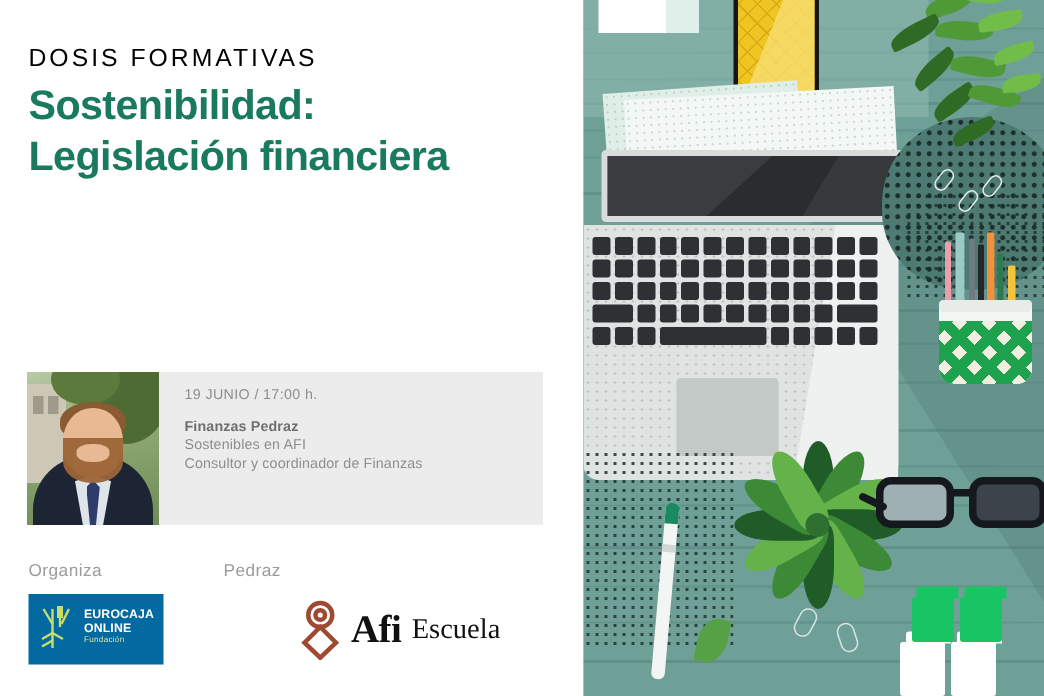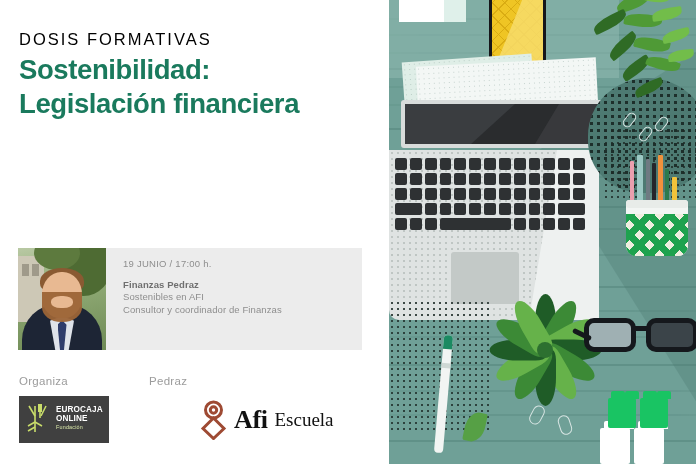--- a/index.html
+++ b/index.html
@@ -57,21 +57,21 @@
   .sp-name { font-size:9.5px; font-weight:bold; color:#6f6f6f; letter-spacing:.1px; line-height:13px; }
   .sp-role { font-size:9.5px; color:#8e8e8e; letter-spacing:.1px; line-height:12.5px; }
 
   
   .logo-col-a { position:absolute; left:19px; top:375px; }
   .logo-col-b { position:absolute; left:149px; top:375px; }
   .logo-label { font-size:11.5px; color:#9c9c9c; letter-spacing:.3px; }
 
   .eurocaja {
     position:absolute; left:19px; top:396px; width:90px; height:47px;
-    background:#404040; overflow:hidden;
+    background:#0369a1; overflow:hidden;
   }
   .eurocaja .wheat { position:absolute; left:6px; top:6px; width:32px; height:36px; }
   .eurocaja .txt { position:absolute; left:37px; top:9px; color:#ffffff; }
   .eurocaja .t1 { font-size:8.2px; font-weight:bold; letter-spacing:.1px; line-height:9px; }
   .eurocaja .t2 { font-size:8.2px; font-weight:bold; letter-spacing:.1px; line-height:9px; }
   .eurocaja .t3 { font-size:5.4px; color:#d8e6a8; letter-spacing:.2px; margin-top:1px; }
 
   .afi { position:absolute; left:200px; top:399px; display:flex; align-items:center; gap:7px; }
   .afi .mark { width:27px; height:41px; }
   .afi .afi-word { font-family:"Liberation Serif", serif; font-size:26px; font-weight:bold; color:#111111; letter-spacing:-0.4px; line-height:1; }

